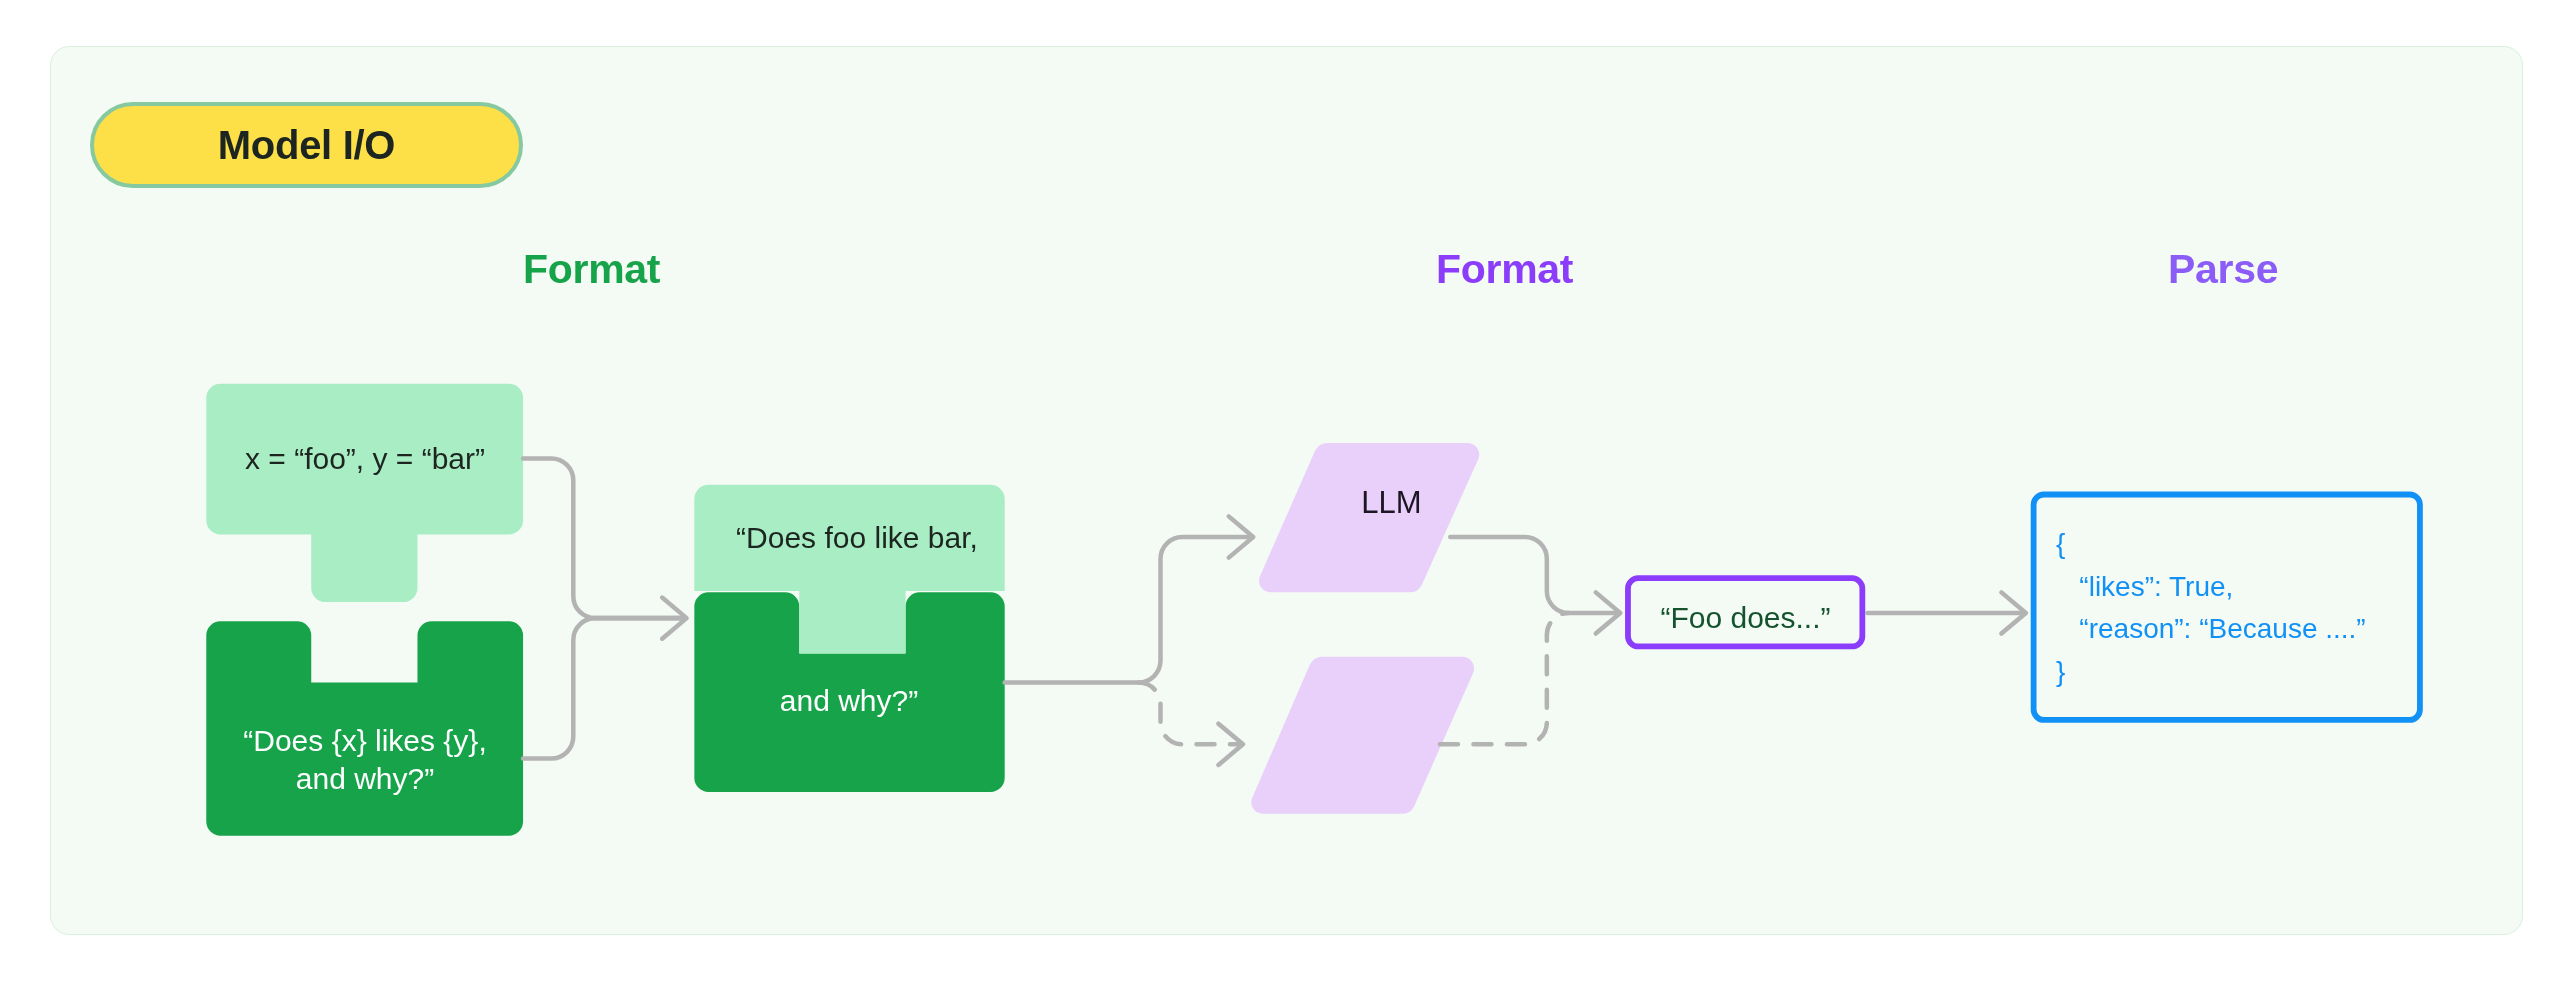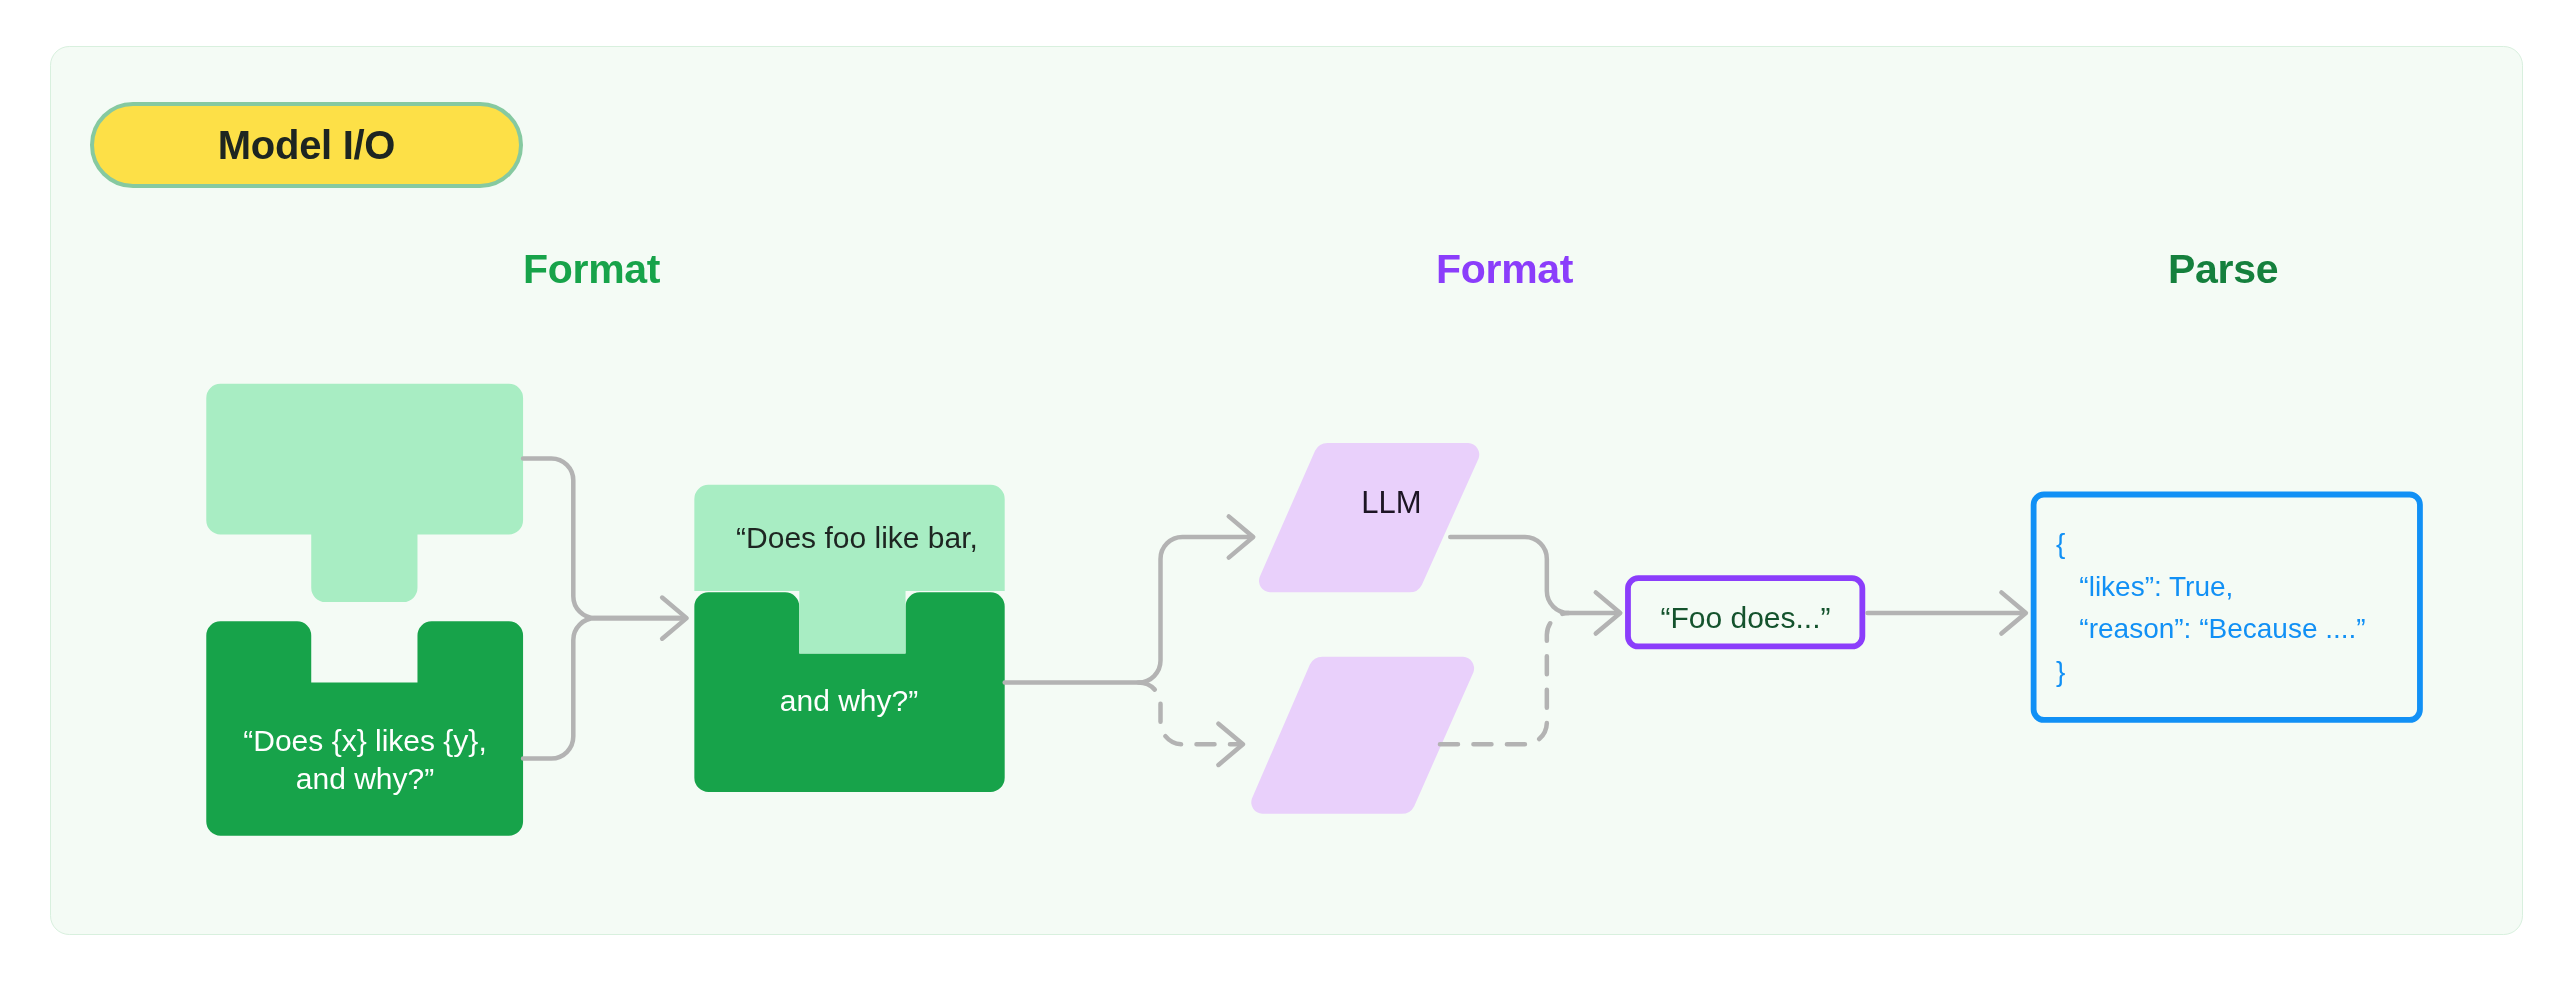--- a/index.html
+++ b/index.html
@@ -51,21 +51,21 @@
   
   .section-head {
     position: absolute;
     font-weight: bold;
     font-size: 41px;
     letter-spacing: -0.3px;
     white-space: nowrap;
   }
   #head-format { left: 523px; top: 246px; color: #17a34a; }
   #head-predict { left: 1436px; top: 246px; color: #8b3dfb; }
-  #head-parse { left: 2168px; top: 246px; color: #15803d; }
+  #head-parse { left: 2168px; top: 246px; color: #8b5cf6; }
 
   
   #badge {
     position: absolute;
     left: 90px;
     top: 90px;
     width: 433px;
     height: 86px;
     background: #fde047;
     border: 4.5px solid #86c9a0;
@@ -243,20 +243,21 @@
   </svg>
 
   <div id="badge">
     <span id="badge-label">Model I/O</span>
   </div>
 
   <div class="section-head" id="head-format">Format</div>
   <div class="section-head" id="head-predict">Format</div>
   <div class="section-head" id="head-parse">Parse</div>
 
+  <div class="node-text" id="txt-vars">x = “foo”, y = “bar”</div>
 
   <div class="node-text" id="txt-template">“Does {x} likes {y},
 and why?”</div>
 
   <div class="node-text" id="txt-merged-top">“Does foo like bar,</div>
 
   <div class="node-text" id="txt-merged-bottom">and why?”</div>
 
   <div class="node-text" id="txt-llm">LLM</div>
 

